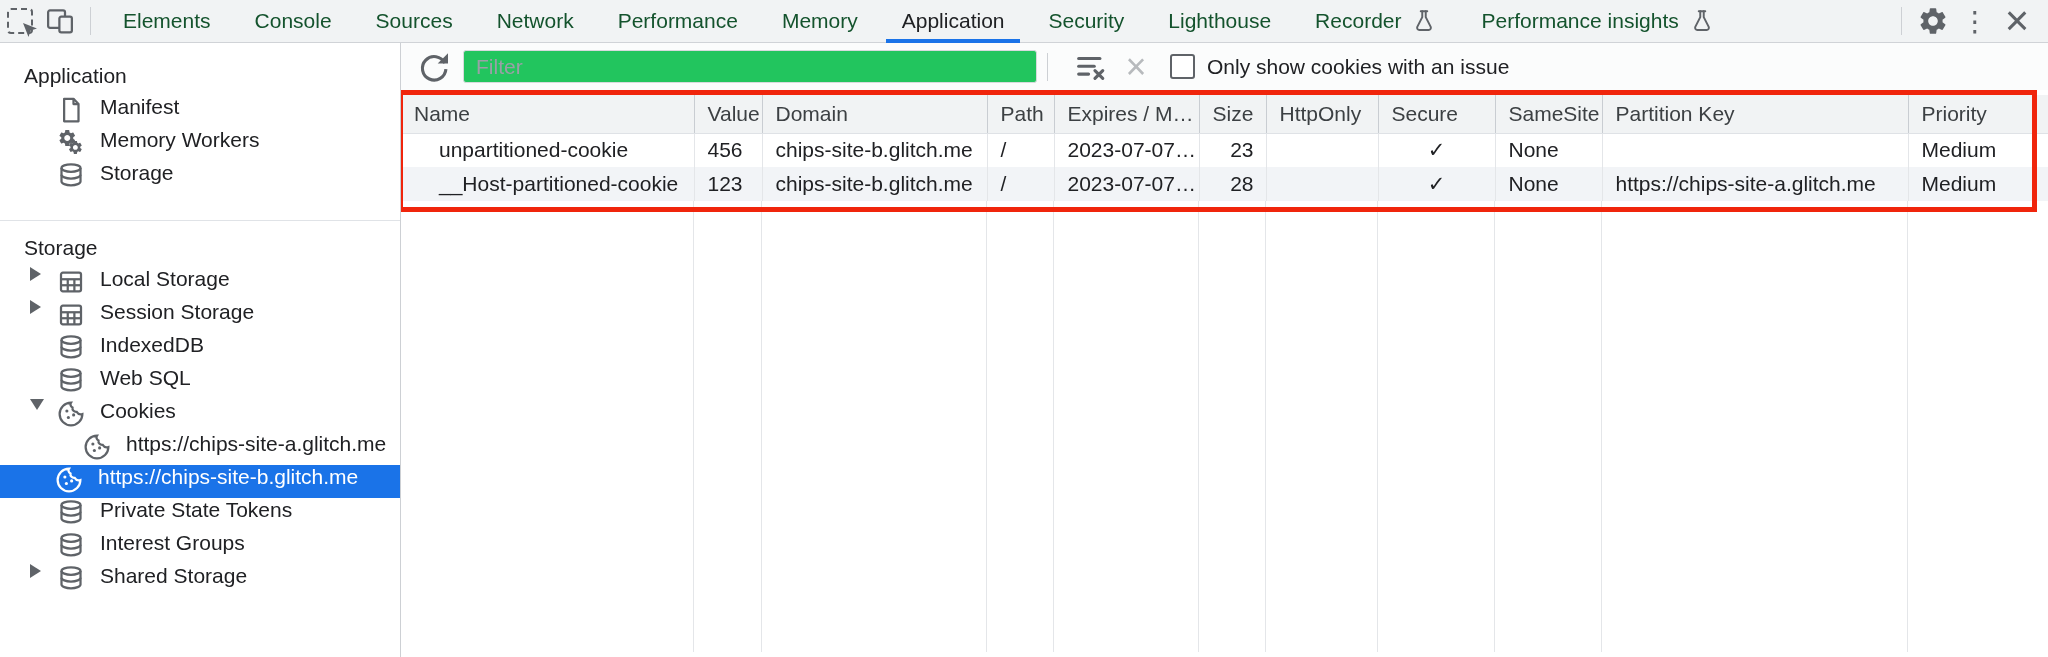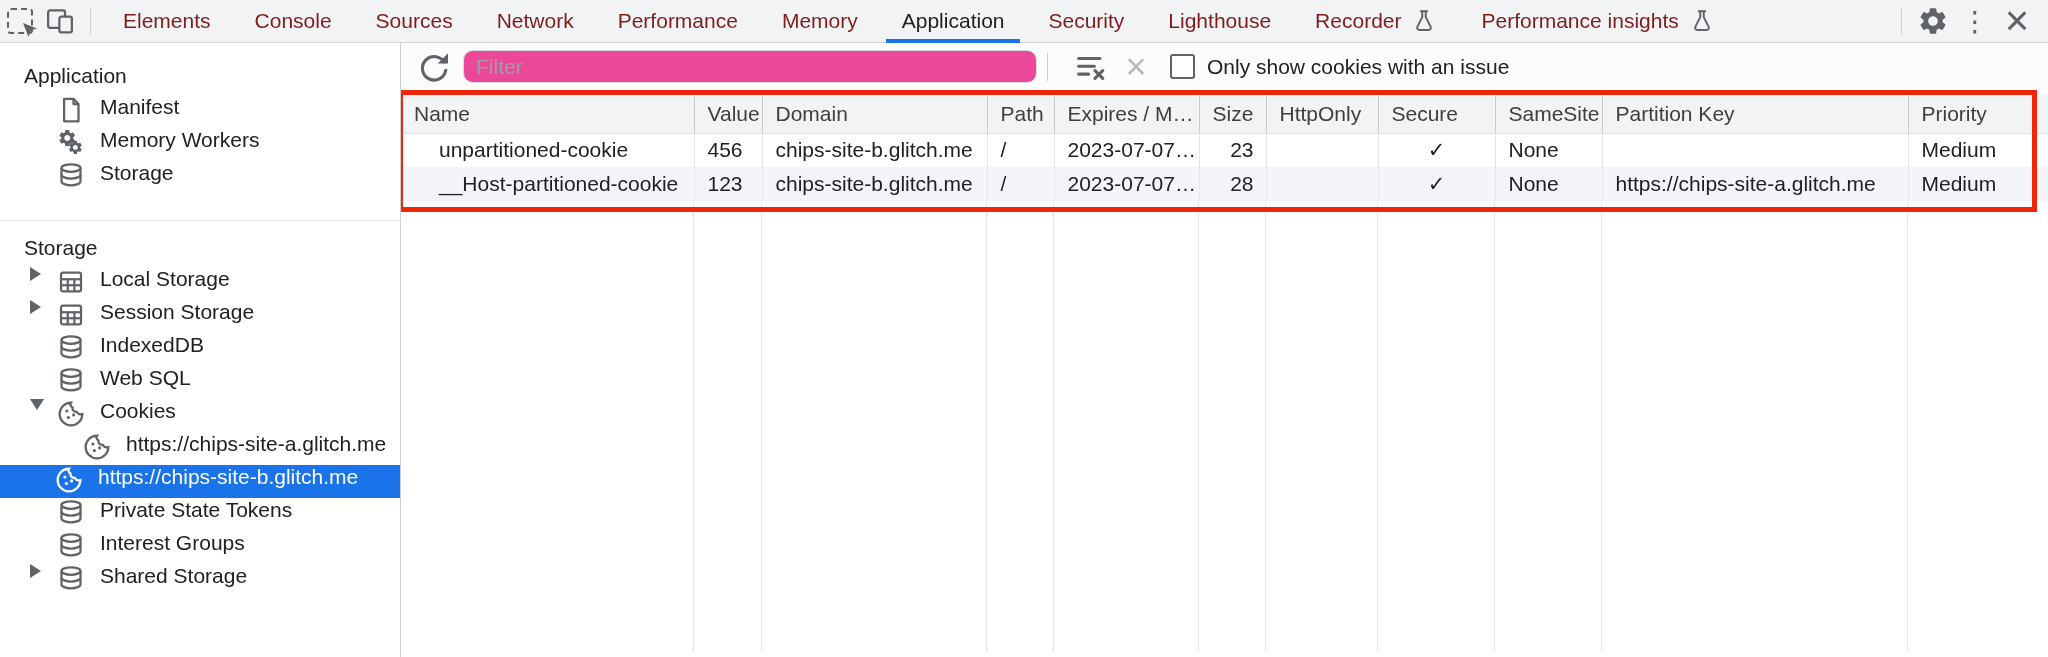--- a/index.html
+++ b/index.html
@@ -14,21 +14,21 @@
   .tabbar {
     position:absolute; left:0; top:0; width:2048px; height:43px;
     background:#f1f3f4; border-bottom:1px solid #d0d3d7;
     display:flex; align-items:center;
   }
   .tb-iconbtn { width:40px; height:40px; display:flex; align-items:center; justify-content:center; color:#5f6368; flex:0 0 auto; }
   .inspect-box { position:relative; width:26px; height:26px; border:2px dashed #5f6368; border-radius:4px; }
   .inspect-box svg { position:absolute; right:-8px; bottom:-7px; }
   .vdiv { width:1px; height:28px; background:#cdd0d4; margin:0 10px; flex:0 0 auto; }
   .tabs { display:flex; height:43px; align-items:stretch; }
-  .tab { display:flex; align-items:center; padding:0 22px; color:#7f1d1d; position:relative; white-space:nowrap; }
+  .tab { display:flex; align-items:center; padding:0 22px; color:#14532d; position:relative; white-space:nowrap; }
   .tab.active { color:#202124; }
   .tab.active::after { content:""; position:absolute; left:6px; right:6px; bottom:0; height:4px; background:#1a73e8; }
   .tab .flask { margin-left:10px; color:#5f6368; }
   .tabbar-right { margin-left:auto; display:flex; align-items:center; padding-right:10px; }
   .glyph-btn { width:42px; height:40px; display:flex; align-items:center; justify-content:center; color:#5f6368; }
   .kebab { font-size:28px; letter-spacing:0; color:#5f6368; }
   .closex { font-size:42px; font-weight:300; line-height:1; color:#5f6368; }
 
   
   .sidebar {
@@ -46,22 +46,22 @@
   .s-item.selected { background:#1a73e8; color:#fff;padding-left:28px; }
   .s-item.selected .s-icon { color:#fff; }
   .sb-divider { height:1px; background:#e0e3e7; margin-top:26px; }
   .storage-title { margin-top:8px; }
 
   
   .pane { position:absolute; left:401px; top:43px; width:1647px; height:614px; background:#fff; }
   .toolbar { height:47px; display:flex; align-items:center; padding-left:14px; background:#fbfcfc; }
   .refresh-btn { width:38px; height:38px; display:flex; align-items:center; justify-content:center; color:#5f6368; flex:0 0 auto; }
   .filter-input {
-    margin-left:10px; width:574px; height:33px; border:1px solid #d8dadd; border-radius:10px;
-    padding:0 12px; font:inherit; font-size:21px; color:#202124; outline:none; background:#ec4899;
+    margin-left:10px; width:574px; height:33px; border:1px solid #d8dadd; border-radius:3px;
+    padding:0 12px; font:inherit; font-size:21px; color:#202124; outline:none; background:#22c55e;
   }
   .filter-input::placeholder { color:#9aa0a6; }
   .clear-btn { margin-left:12px; width:40px; height:38px; display:flex; align-items:center; justify-content:center; color:#5f6368; }
   .del-btn { margin-left:8px; width:36px; height:38px; display:flex; align-items:center; justify-content:center; color:#b7babd; font-size:36px; font-weight:300; }
   .issue-check { margin-left:16px; width:25px; height:25px; appearance:none; -webkit-appearance:none; border:2px solid #5f6368; border-radius:3px; background:#fff; flex:0 0 auto; }
   .issue-label { margin-left:12px; white-space:nowrap; }
 
   
   .grid { position:relative; height:577px; overflow:hidden; }
   table.cookies { border-collapse:collapse; table-layout:fixed; width:1647px; margin-top:5px; }

